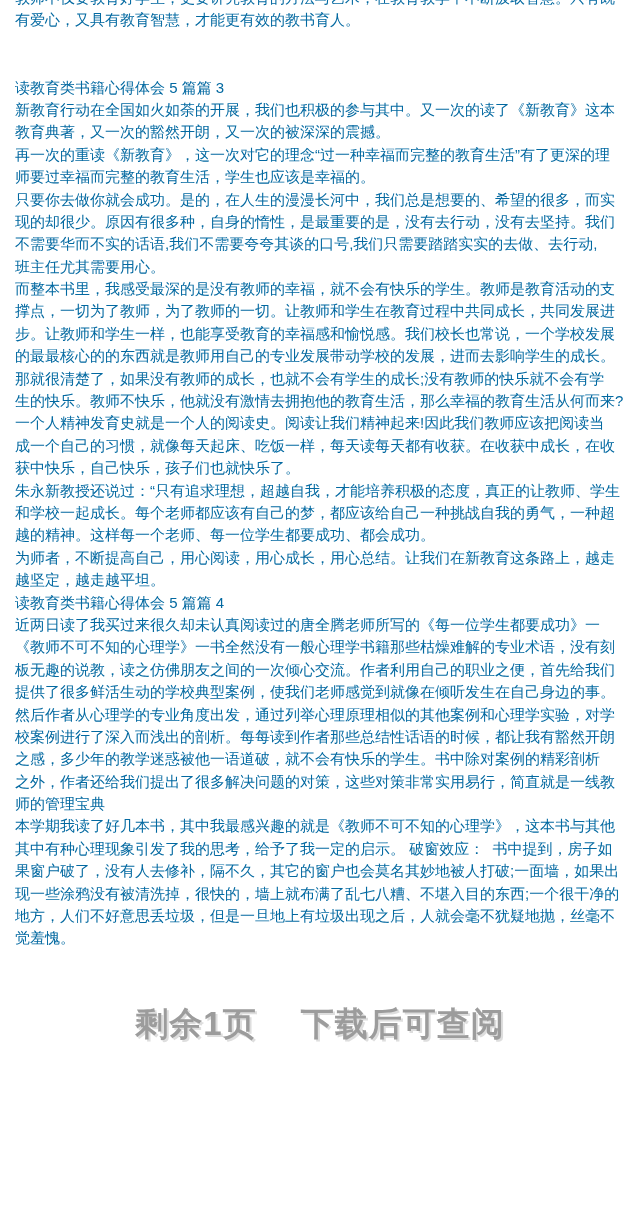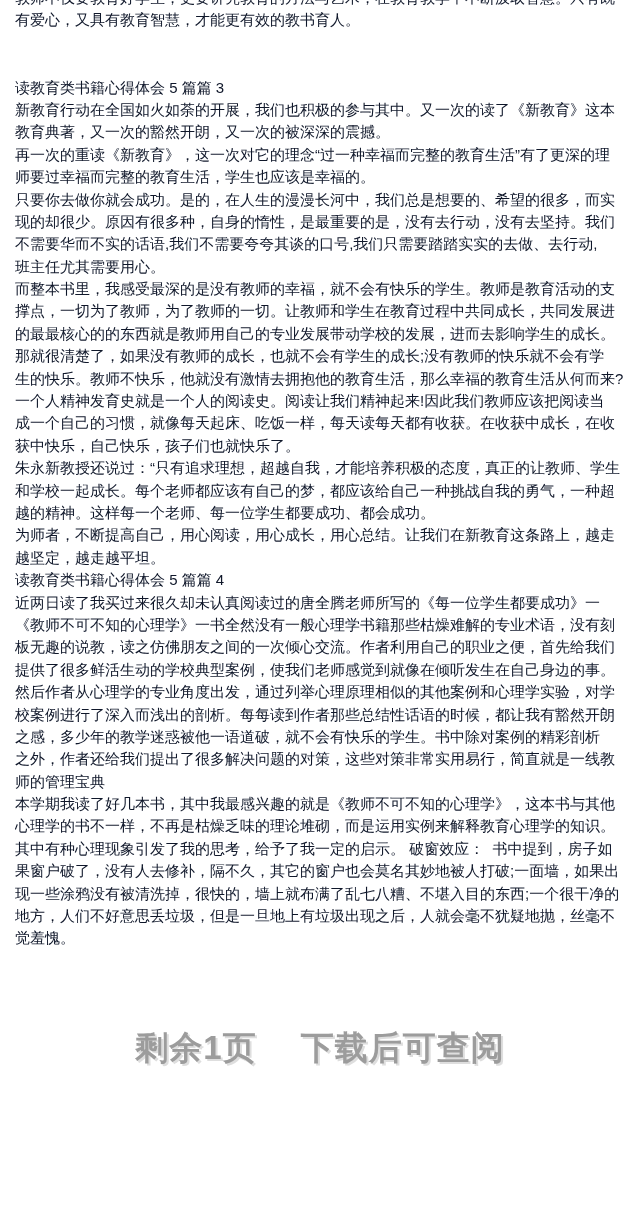--- a/index.html
+++ b/index.html
@@ -19,26 +19,26 @@
     overflow: hidden;
   }
   
   .doc-text {
     margin: -13px 6px 0 15px;
   }
   .line {
     height: 22.4px;
     line-height: 22.4px;
     font-size: 15px;
-    color: #0f172a;
+    color: #0369a1;
     white-space: pre;
     overflow: hidden;
   }
   .footer {
-    margin-top: 76px;
+    margin-top: 52px;
     text-align: center;
     font-weight: bold;
     font-size: 33px;
     letter-spacing: 1px;
     color: #9c9c9c;
     text-shadow: 2px 2px 0 #dedede;
     cursor: pointer;
   }
   .footer .gap {
     display: inline-block;
@@ -58,20 +58,21 @@
       <div class="line">新教育行动在全国如火如荼的开展，我们也积极的参与其中。又一次的读了《新教育》这本</div>
       <div class="line">教育典著，又一次的豁然开朗，又一次的被深深的震撼。</div>
       <div class="line">再一次的重读《新教育》，这一次对它的理念“过一种幸福而完整的教育生活”有了更深的理</div>
       <div class="line">师要过幸福而完整的教育生活，学生也应该是幸福的。</div>
       <div class="line">只要你去做你就会成功。是的，在人生的漫漫长河中，我们总是想要的、希望的很多，而实</div>
       <div class="line">现的却很少。原因有很多种，自身的惰性，是最重要的是，没有去行动，没有去坚持。我们</div>
       <div class="line">不需要华而不实的话语,我们不需要夸夸其谈的口号,我们只需要踏踏实实的去做、去行动,</div>
       <div class="line">班主任尤其需要用心。</div>
       <div class="line">而整本书里，我感受最深的是没有教师的幸福，就不会有快乐的学生。教师是教育活动的支</div>
       <div class="line">撑点，一切为了教师，为了教师的一切。让教师和学生在教育过程中共同成长，共同发展进</div>
+      <div class="line">步。让教师和学生一样，也能享受教育的幸福感和愉悦感。我们校长也常说，一个学校发展</div>
       <div class="line">的最最核心的的东西就是教师用自己的专业发展带动学校的发展，进而去影响学生的成长。</div>
       <div class="line">那就很清楚了，如果没有教师的成长，也就不会有学生的成长;没有教师的快乐就不会有学</div>
       <div class="line">生的快乐。教师不快乐，他就没有激情去拥抱他的教育生活，那么幸福的教育生活从何而来?</div>
       <div class="line">一个人精神发育史就是一个人的阅读史。阅读让我们精神起来!因此我们教师应该把阅读当</div>
       <div class="line">成一个自己的习惯，就像每天起床、吃饭一样，每天读每天都有收获。在收获中成长，在收</div>
       <div class="line">获中快乐，自己快乐，孩子们也就快乐了。</div>
       <div class="line">朱永新教授还说过：“只有追求理想，超越自我，才能培养积极的态度，真正的让教师、学生</div>
       <div class="line">和学校一起成长。每个老师都应该有自己的梦，都应该给自己一种挑战自我的勇气，一种超</div>
       <div class="line">越的精神。这样每一个老师、每一位学生都要成功、都会成功。</div>
       <div class="line">为师者，不断提高自己，用心阅读，用心成长，用心总结。让我们在新教育这条路上，越走</div>
@@ -80,21 +81,20 @@
       <div class="line">近两日读了我买过来很久却未认真阅读过的唐全腾老师所写的《每一位学生都要成功》一</div>
       <div class="line">《教师不可不知的心理学》一书全然没有一般心理学书籍那些枯燥难解的专业术语，没有刻</div>
       <div class="line">板无趣的说教，读之仿佛朋友之间的一次倾心交流。作者利用自己的职业之便，首先给我们</div>
       <div class="line">提供了很多鲜活生动的学校典型案例，使我们老师感觉到就像在倾听发生在自己身边的事。</div>
       <div class="line">然后作者从心理学的专业角度出发，通过列举心理原理相似的其他案例和心理学实验，对学</div>
       <div class="line">校案例进行了深入而浅出的剖析。每每读到作者那些总结性话语的时候，都让我有豁然开朗</div>
       <div class="line">之感，多少年的教学迷惑被他一语道破，就不会有快乐的学生。书中除对案例的精彩剖析</div>
       <div class="line">之外，作者还给我们提出了很多解决问题的对策，这些对策非常实用易行，简直就是一线教</div>
       <div class="line">师的管理宝典</div>
       <div class="line">本学期我读了好几本书，其中我最感兴趣的就是《教师不可不知的心理学》，这本书与其他</div>
-      <div class="line">心理学的书不一样，不再是枯燥乏味的理论堆砌，而是运用实例来解释教育心理学的知识。</div>
       <div class="line">其中有种心理现象引发了我的思考，给予了我一定的启示。 破窗效应：  书中提到，房子如</div>
       <div class="line">果窗户破了，没有人去修补，隔不久，其它的窗户也会莫名其妙地被人打破;一面墙，如果出</div>
       <div class="line">现一些涂鸦没有被清洗掉，很快的，墙上就布满了乱七八糟、不堪入目的东西;一个很干净的</div>
       <div class="line">地方，人们不好意思丢垃圾，但是一旦地上有垃圾出现之后，人就会毫不犹疑地抛，丝毫不</div>
       <div class="line">觉羞愧。</div>
     </div>
   <div class="footer">
     <span>剩余1页</span><span class="gap"></span><span>下载后可查阅</span>
   </div>
 </div>

